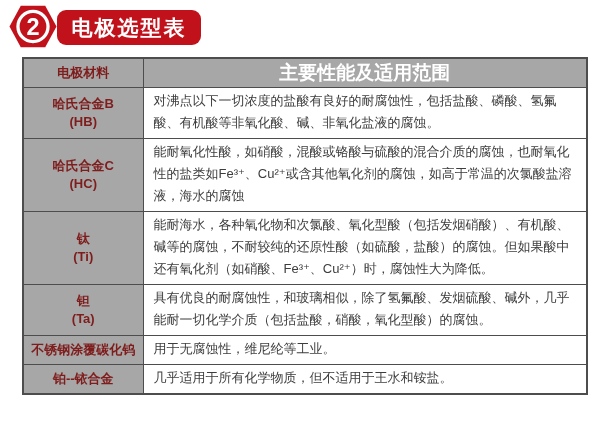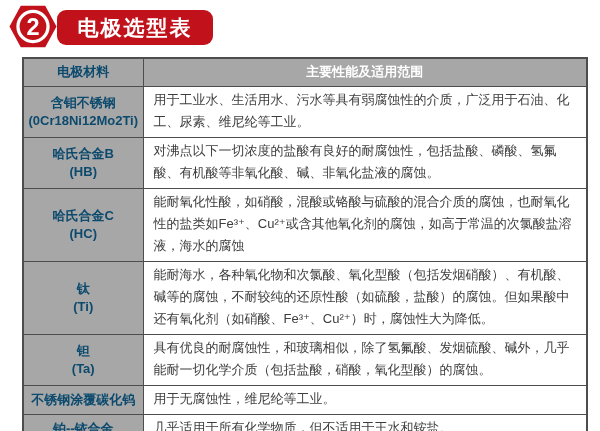--- a/index.html
+++ b/index.html
@@ -11,44 +11,44 @@
   *{box-sizing:border-box;}
   html,body{margin:0;padding:0;}
   body{
     width:600px;height:431px;background:#ffffff;
     font-family:"Liberation Sans","DejaVu Sans",sans-serif;
     overflow:hidden;
   }
   .page-header{position:relative;height:57px;}
   .badge{position:absolute;left:8px;top:3px;width:50px;height:47px;}
   .ribbon{
-    position:absolute;left:57px;top:10px;width:156px;height:35px;
+    position:absolute;left:57px;top:10px;width:144px;height:35px;
     background:var(--red);border-radius:9px;
     display:flex;align-items:center;justify-content:center;
   }
   .ribbon-title{
     color:#ffffff;font-size:21px;font-weight:bold;letter-spacing:2px;
     white-space:nowrap;
   }
   table.selection{
     border-collapse:collapse;margin-left:22px;width:566px;
     table-layout:fixed;border:2px solid var(--border);
   }
   table.selection th, table.selection td{
     border:1px solid var(--border);
     vertical-align:middle;
   }
   .col-mat{width:120px;}
   th.mat, td.mat{
-    background:var(--gray);color:#0c4a6e;font-weight:bold;
+    background:var(--gray);color:#7f1d1d;font-weight:bold;
     text-align:center;font-size:13px;line-height:18px;padding:2px 4px;
   }
   th.perf{
     background:var(--gray);color:#ffffff;font-weight:bold;
-    text-align:center;font-size:13px;height:28px;
+    text-align:center;font-size:19px;height:28px;
   }
   td.desc{
     color:var(--text);font-size:13px;line-height:22px;
     padding:2px 10px 4px 10px;text-align:left;vertical-align:middle;
   }
   tr.h1{height:48px;} tr.h2{height:46px;margin-top:26px;} tr.h3{height:66px;}
   tr.h4{height:70px;} tr.h5{height:46px;} tr.h6{height:27px;padding-left:45px;} tr.h7{height:29px;}
 </style>
 </head>
 <body>
@@ -68,27 +68,20 @@
   <colgroup>
       <col class="col-mat">
       <col>
     </colgroup>
   <tbody>
       <tr>
     <th class="mat">电极材料</th>
     <th class="perf">主要性能及适用范围</th>
   </tr>
 
-  <tr class="h1">
-    <td class="mat">
-      <div>含钼不锈钢</div>
-      <div>(0Cr18Ni12Mo2Ti)</div>
-    </td>
-    <td class="desc">用于工业水、生活用水、污水等具有弱腐蚀性的介质，广泛用于石油、化工、尿素、维尼纶等工业。</td>
-  </tr>
 
   <tr class="h2">
     <td class="mat">
       <div>哈氏合金B</div>
       <div>(HB)</div>
     </td>
     <td class="desc">对沸点以下一切浓度的盐酸有良好的耐腐蚀性，包括盐酸、磷酸、氢氟酸、有机酸等非氧化酸、碱、非氧化盐液的腐蚀。</td>
   </tr>
 
   <tr class="h3">

